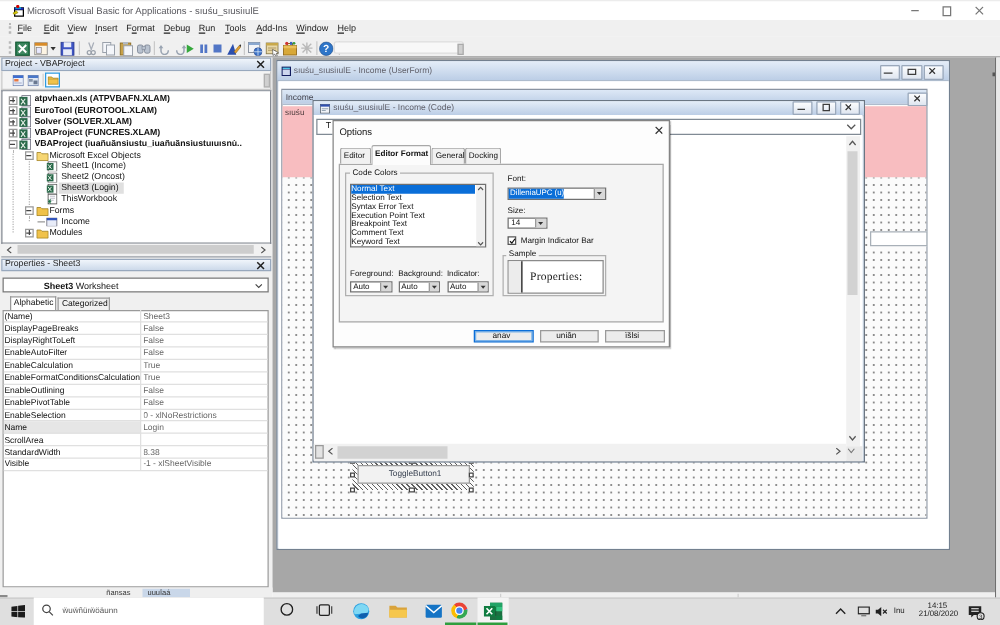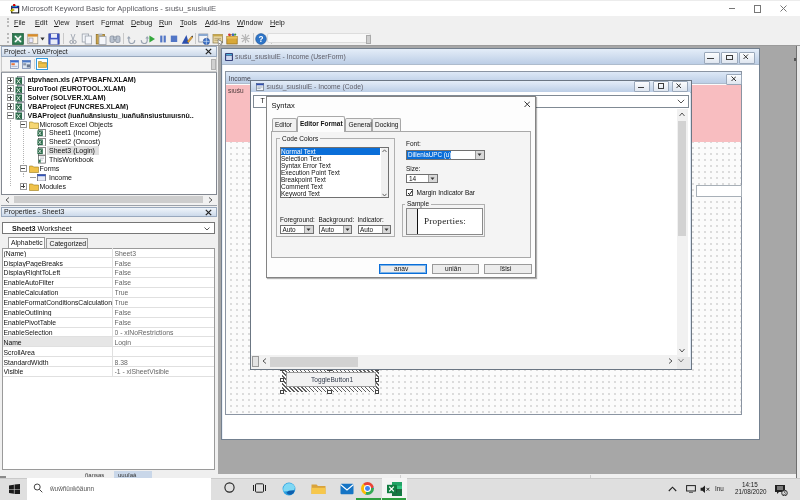--- a/index.html
+++ b/index.html
@@ -16,21 +16,21 @@
 <div class="a" id="appicon" style="left:9.5px;top:3.5px;width:10px;height:10px;">
 <svg width="10" height="10" viewBox="0 0 10 10">
 <rect x="1.2" y="1.8" width="8" height="7.6" fill="#000"></rect>
 <rect x="2.2" y="4.2" width="6" height="4.2" fill="#fff"></rect>
 <rect x="1.6" y="2.2" width="7.2" height="1.6" fill="#1b2fbf"></rect>
 <rect x="2.4" y="1.9" width="4.4" height="1" fill="#00d0f0"></rect>
 <circle cx="4.2" cy="1.2" r="1.3" fill="#cf0000"></circle>
 <path d="M0.2 6.5 L3 4.6 L4.4 6.2 L1.4 7.6 Z" fill="#d8c800" stroke="#756d00" stroke-width="0.4"></path>
 </svg>
   </div>
-<div class="a tt" style="left:21.5px;top:4px;font-size:7.6px;color:#58585e;">Microsoft Keyword Basic for Applications - sıuśu_sıusiıulE</div>
+<div class="a tt" style="left:21.5px;top:4px;font-size:7.6px;color:#58585e;">Microsoft Visual Basic for Applications - sıuśu_sıusiıulE</div>
 <div class="a" style="left:728.5px;top:7.6px;width:6.5px;height:1.2px;background:#777;"></div>
 <div class="a" style="left:753.5px;top:5.2px;width:5.6px;height:5.6px;border:1px solid #777;"></div>
 <div class="a" style="left:780px;top:5px;width:7px;height:7px;">
 <svg width="7" height="7">
       <path d="M0.5 0.5 L6.5 6.5 M6.5 0.5 L0.5 6.5" stroke="#777" stroke-width="1"></path>
     </svg>
   </div>
 
 <div class="a" style="left:0;top:15.5px;width:800px;height:13.5px;background:#f0f0f0;"></div>
 <div class="a" style="left:6.5px;top:18px;width:1px;height:9px;border-left:2px dotted #b9b9b9;"></div>
@@ -311,21 +311,21 @@
 <div class="a" style="left:1px;top:205px;width:216px;height:1px;background:#9aa0a8;"></div>
 </div>
 
 <div id="proppanel">
 <div class="a grad" style="left:1px;top:206.5px;width:216px;height:10.8px;border:1px solid #98a8bd;box-sizing:border-box;"></div>
 <div class="a tt" style="left:4px;top:208.3px;font-size:7px;color:#222;">Properties - Sheet3</div>
 <svg class="a" style="left:205px;top:208.7px;" width="7" height="7">
       <path d="M0.8 0.8 L6.2 6.2 M6.2 0.8 L0.8 6.2" stroke="#222" stroke-width="1.2"></path>
     </svg>
 <div class="a" style="left:2px;top:221.5px;width:213px;height:12.5px;background:#fff;border:1px solid #767676;box-sizing:border-box;"></div>
-<div class="a tt" style="left:12px;top:224px;font-size:7.2px;color:#111;"><b>Sheet3</b> Worksheet</div>
+<div class="a tt" style="left:2px;top:224px;font-size:7.2px;color:#111;padding-left:33px;"><b>Sheet3</b> Worksheet</div>
 <svg class="a" style="left:204px;top:226.5px;" width="6" height="4">
       <path d="M0.5 0.5 L3 3 L5.5 0.5" stroke="#444" stroke-width="0.9" fill="none"></path>
     </svg>
 <div class="a" style="left:8px;top:236.5px;width:37px;height:12px;background:#fff;border:1px solid #9a9a9a;border-bottom:none;box-sizing:border-box;"></div>
 <div class="a tt" style="left:11px;top:238.6px;font-size:6.8px;color:#111;">Alphabetic</div>
 <div class="a" style="left:46px;top:238px;width:42px;height:10.5px;background:#f1f1f1;border:1px solid #9a9a9a;border-bottom:none;box-sizing:border-box;"></div>
 <div class="a tt" style="left:49.5px;top:239.8px;font-size:6.8px;color:#111;">Categorized</div>
 <div class="a" style="left:2px;top:248.2px;width:213px;height:221.8px;background:#fff;border:1px solid #9a9a9a;box-sizing:border-box;"></div>
 <div id="propgrid" class="a" style="left:0;top:0;font-size:6.8px;">
       <div class="a" style="left:3px;top:257.2px;width:211px;height:1px;background:#e0e0e0;"></div>
@@ -468,21 +468,21 @@
       <path d="M1 0.5 L4 3 L1 5.5" stroke="#555" stroke-width="1" fill="none"></path>
     </svg>
 <div class="a" style="left:676.5px;top:357px;width:13px;height:11.5px;background:#e8e8e8;"></div>
 <svg class="a" style="left:678px;top:358px;" width="6" height="5">
       <path d="M0.5 1 L3 4 L5.5 1" stroke="#777" stroke-width="0.9" fill="none"></path>
     </svg>
 </div>
 
 <div id="dialog">
 <div class="a" style="left:266px;top:96px;width:269.5px;height:182px;background:#fdfdfd;border:1px solid #848484;box-shadow:1px 1px 1px rgba(0,0,0,0.3);box-sizing:border-box;"></div>
-<div class="a tt" style="left:271.5px;top:100.6px;font-size:7.6px;color:#111;">Syntax</div>
+<div class="a tt" style="left:271.5px;top:100.6px;font-size:7.6px;color:#111;">Options</div>
 <svg class="a" style="left:523.5px;top:101px;" width="6.5" height="6.5">
       <path d="M0.5 0.5 L6 6 M6 0.5 L0.5 6" stroke="#333" stroke-width="1"></path>
     </svg>
 
 <div class="a" style="left:270.5px;top:131px;width:260.5px;height:126.5px;background:#f4f4f4;border:1px solid #a8a8a8;box-sizing:border-box;"></div>
 
 <div class="a" style="left:271.5px;top:118px;width:25px;height:13.3px;background:#f1f1f1;border:1px solid #a8a8a8;border-bottom:none;border-radius:2px 2px 0 0;box-sizing:border-box;"></div>
 <div class="a tt" style="left:275px;top:121px;font-size:6.5px;color:#111;">Editor</div>
 <div class="a" style="left:345px;top:118px;width:26.5px;height:13.3px;background:#f1f1f1;border:1px solid #a8a8a8;border-bottom:none;border-radius:2px 2px 0 0;box-sizing:border-box;"></div>
 <div class="a tt" style="left:348.5px;top:121px;font-size:6.5px;color:#111;">General</div>

